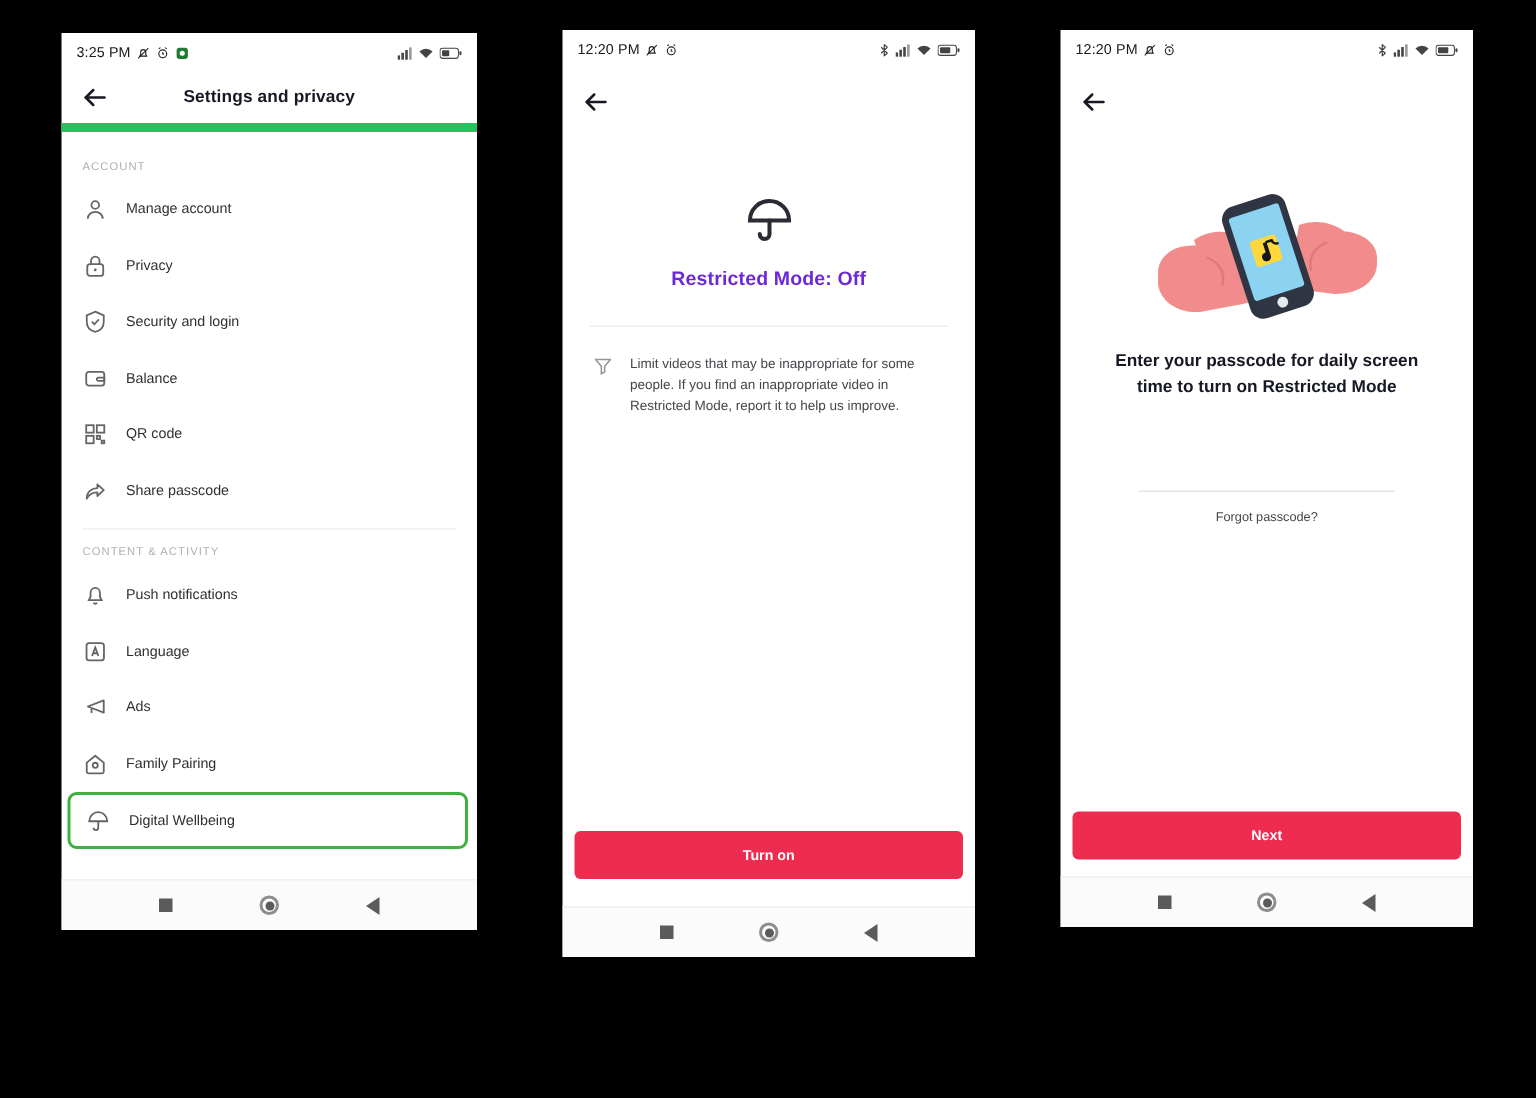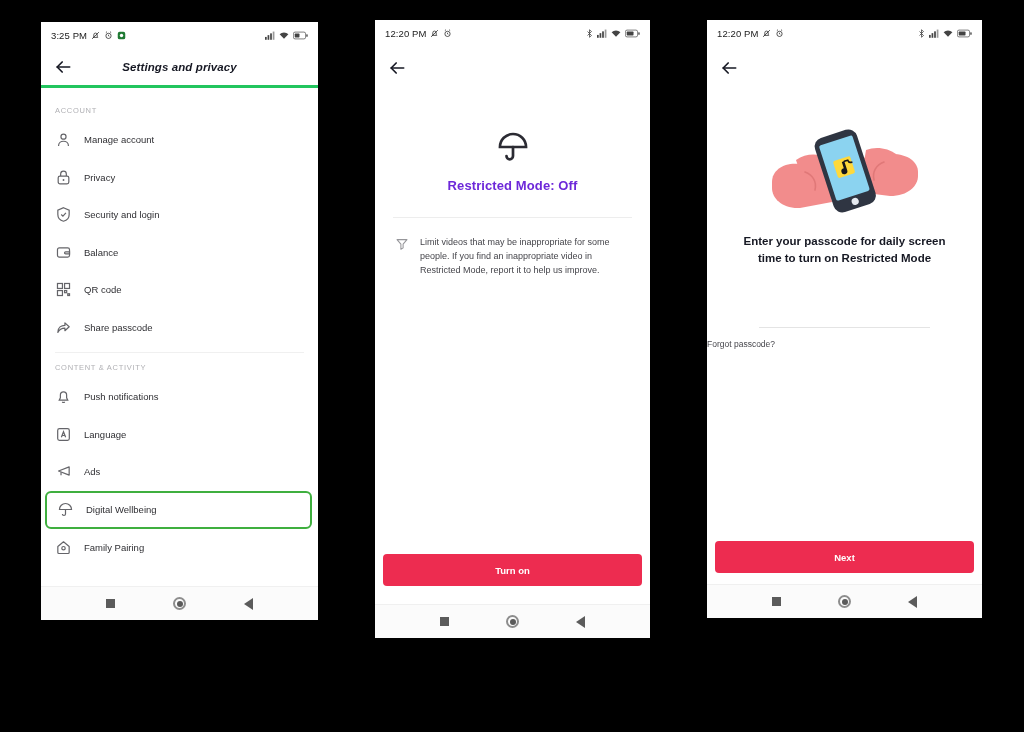--- a/index.html
+++ b/index.html
@@ -33,22 +33,21 @@
   .sb-time { font-size: 9.5px; font-weight: normal; letter-spacing: .1px; }
   .sb-right { margin-left: auto; display: flex; align-items: center; gap: 4px; }
   .sb-ico { display:inline-block; line-height: 1; }
   .sb-ico svg { display:block; }
 
   
   .header {
     height: 40px;
     display: flex; align-items: center;
     position: relative;
-    border-bottom: 3px solid #22c55e;
-    font-style: italic;
+    border-bottom: 6px solid #22c55e;
   }
   .back-arrow {
     position: absolute; left: 12px; top: 50%; transform: translateY(-50%);
     width: 20px; height: 20px; cursor: pointer;
   }
   .header-title {
     width: 100%; text-align: center;
     font-size: 11.5px; font-weight: bold; color: #161823;
     letter-spacing: .1px;
   }
@@ -130,21 +129,21 @@
     font-size: 11.5px; font-weight: bold; color: #161823;
     text-align: center; line-height: 1.45;
   }
   .pc-input {
     margin: 40px 52px 0 52px;
     height: 22px;
     border-bottom: 1px solid #e4e4e4;
     cursor: text;
   }
   .pc-forgot {
-    margin-top: 11px; text-align: left;
+    margin-top: 11px; text-align: center;
     font-size: 8.5px; color: #46464c; cursor: pointer;
   }
 </style>
 </head>
 <body>
 
 <div class="stage">
 
   <div class="phone" id="panel-settings">
 
@@ -300,38 +299,38 @@
       <div class="row">
         <span class="ico">
           <svg viewBox="0 0 24 24" fill="none" stroke="#4a4a4f" stroke-width="1.7" stroke-linejoin="round">
               <path d="M20 5.5 5 11.3l15 5.8z"></path>
               <path d="M8.5 13.2v4.2"></path>
             </svg>
         </span>
         <span class="label">Ads</span>
       </div>
 
-      <div class="row row-highlight">
-        <span class="ico">
-          <svg viewBox="0 0 24 24" fill="none" stroke="#4a4a4f" stroke-width="1.7">
-              <path d="M3.5 12a8.5 8.5 0 0 1 17 0z"></path>
-              <path d="M12 12v6.2a2.2 2.2 0 0 1-4.4 0"></path>
-            </svg>
-        </span>
-        <span class="label">Digital Wellbeing</span>
-      </div>
-
       <div class="row">
         <span class="ico">
           <svg viewBox="0 0 24 24" fill="none" stroke="#4a4a4f" stroke-width="1.7" stroke-linejoin="round">
               <path d="M4 10.5 12 4l8 6.5V19a1.5 1.5 0 0 1-1.5 1.5h-13A1.5 1.5 0 0 1 4 19z"></path>
               <circle cx="12" cy="13" r="2.4"></circle>
             </svg>
         </span>
         <span class="label">Family Pairing</span>
+      </div>
+
+      <div class="row row-highlight">
+        <span class="ico">
+          <svg viewBox="0 0 24 24" fill="none" stroke="#4a4a4f" stroke-width="1.7">
+              <path d="M3.5 12a8.5 8.5 0 0 1 17 0z"></path>
+              <path d="M12 12v6.2a2.2 2.2 0 0 1-4.4 0"></path>
+            </svg>
+        </span>
+        <span class="label">Digital Wellbeing</span>
       </div>
     </div>
 
     <div class="navbar">
       <span class="nav-sq"></span>
       <span class="nav-ci"></span>
       <span class="nav-tri"></span>
     </div>
   </div>
 

